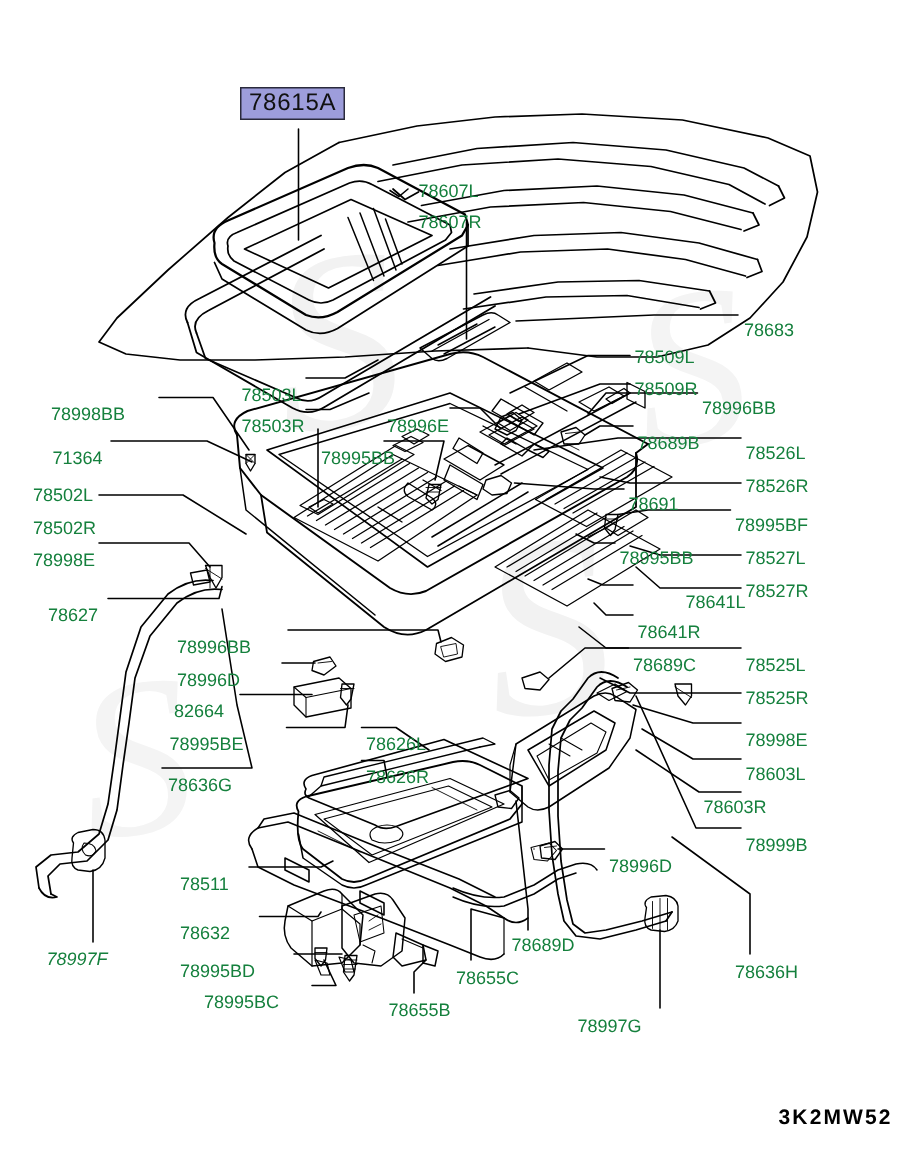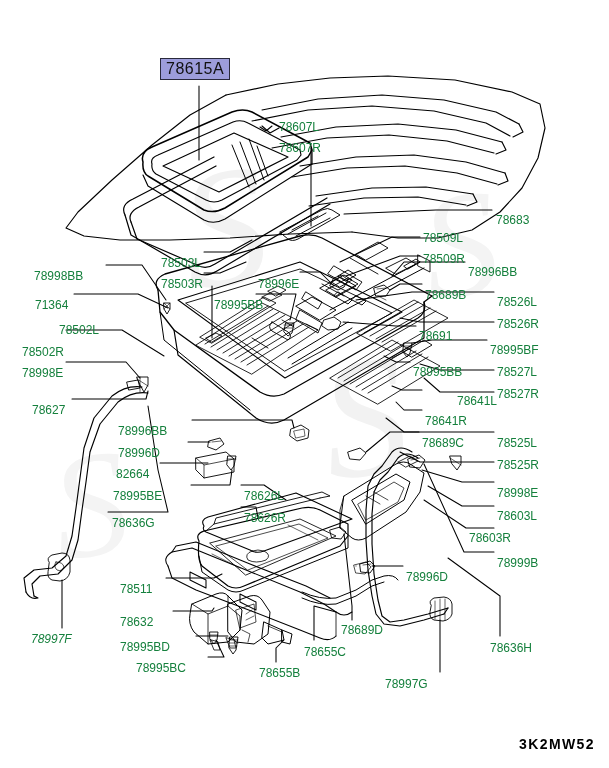--- a/index.html
+++ b/index.html
@@ -487,21 +487,21 @@
       <div class="lbl" style="left: 112px; top: 516px;">78636G</div>
       <div class="lbl" style="left: 244px; top: 489px;">78626L</div>
       <div class="lbl" style="left: 244px; top: 511px;">78626R</div>
       <div class="lbl" style="left: 113px; top: 489px;">78995BE</div>
       <div class="lbl" style="left: 116px; top: 467px;">82664</div>
       <div class="lbl" style="left: 118px; top: 446px;">78996D</div>
       <div class="lbl" style="left: 118px; top: 424px;">78996BB</div>
       <div class="lbl" style="left: 32px; top: 403px;">78627</div>
       <div class="lbl" style="left: 22px; top: 366px;">78998E</div>
       <div class="lbl" style="left: 22px; top: 345px;">78502R</div>
-      <div class="lbl" style="left: 22px; top: 323px; margin-left: 37px;">78502L</div>
+      <div class="lbl" style="left: 22px; top: 323px;">78502L</div>
       <div class="lbl" style="left: 35px; top: 298px;">71364</div>
       <div class="lbl" style="left: 34px; top: 269px;">78998BB</div>
       <div class="lbl" style="left: 161px; top: 256px;">78503L</div>
       <div class="lbl" style="left: 161px; top: 277px;">78503R</div>
       <div class="lbl" style="left: 258px; top: 277px;">78996E</div>
       <div class="lbl" style="left: 214px; top: 298px;">78995BB</div>
     </div>
 
   <div class="code">3K2MW52</div>
 </div>

